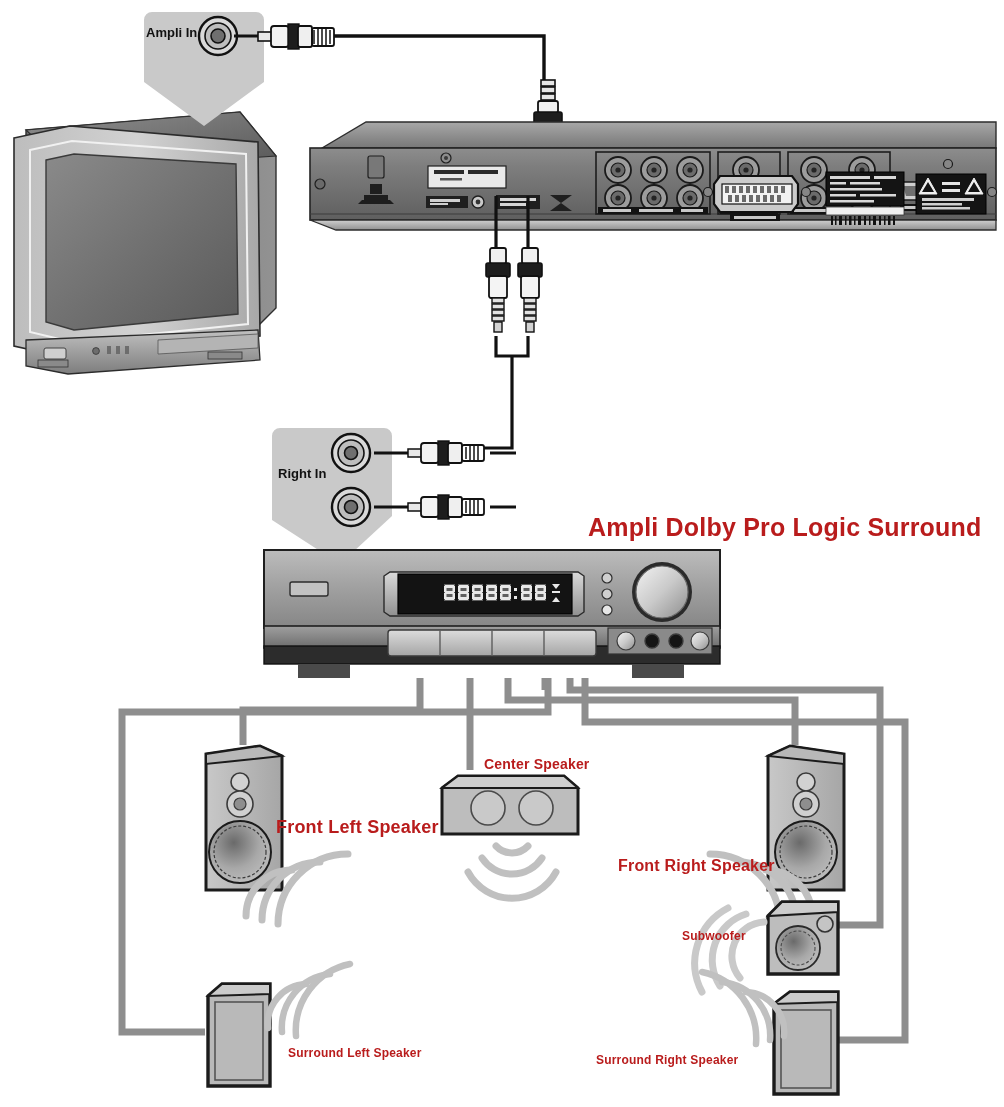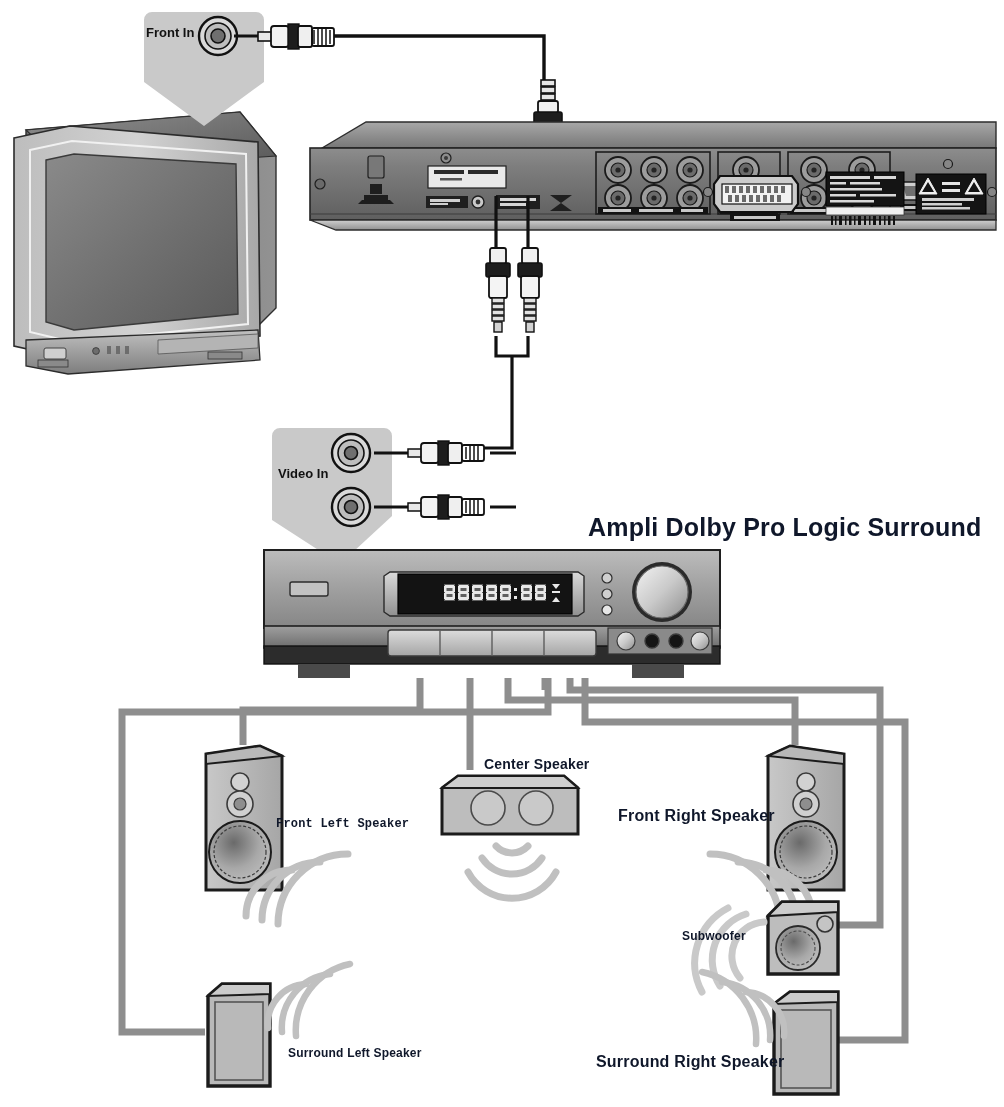--- a/index.html
+++ b/index.html
@@ -1,20 +1,20 @@
 <!DOCTYPE html>
 <html><head>
 <meta charset="utf-8">
 <style>
   html,body{margin:0;padding:0;background:#fff;}
   body{width:1004px;height:1107px;position:relative;overflow:hidden;
        font-family:"Liberation Sans","DejaVu Sans",sans-serif;}
   #stage{position:absolute;left:0;top:0;width:1004px;height:1107px;}
   .abs{position:absolute;}
-  .lbl{font-weight:bold;color:#0f172a;white-space:nowrap;letter-spacing:.2px;}
+  .lbl{font-weight:bold;color:#b91c1c;white-space:nowrap;letter-spacing:.2px;}
   .callout-txt{font-size:13px;font-weight:bold;color:#111;white-space:nowrap;}
   svg{display:block;overflow:visible;}
 </style>
 </head>
 <body>
 
 <div id="stage">
 
   <svg class="abs" style="left:0;top:0;width:1004px;height:1107px;">
     <g fill="none" stroke="#8e8e8e" stroke-width="7" stroke-linejoin="miter">
@@ -78,21 +78,21 @@
     <rect x="117" y="238" width="4" height="8" fill="#6d6d6d"></rect>
     <polygon points="150,232 250,226 250,240 150,246" fill="#b4b4b4" stroke="#555" stroke-width=".8"></polygon>
 
     <rect x="30" y="252" width="30" height="7" fill="#8a8a8a" stroke="#333" stroke-width=".8"></rect>
     <rect x="200" y="244" width="34" height="7" fill="#8a8a8a" stroke="#333" stroke-width=".8"></rect>
   </svg>
 
   <svg class="abs" style="left:138px;top:8px;width:130px;height:122px;">
     <path d="M10,4 H118 a8,8 0 0 1 8,8 V74 L66,118 L6,74 V12 a8,8 0 0 1 8,-8 Z" fill="#c9c9c9"></path>
   </svg>
-  <div class="abs callout-txt" style="left:146px;top:25px;">Front In</div>
+  <div class="abs callout-txt" style="left:146px;top:25px;">Ampli In</div>
 
   <svg class="abs" style="left:196px;top:14px;width:44px;height:44px;">
     <circle cx="22" cy="22" r="19" fill="#d9d9d9" stroke="#111" stroke-width="2.4"></circle>
     <circle cx="22" cy="22" r="13" fill="#bdbdbd" stroke="#111" stroke-width="1.6"></circle>
     <circle cx="22" cy="22" r="7" fill="#6f6f6f" stroke="#111" stroke-width="1.6"></circle>
   </svg>
 
   <svg class="abs" style="left:214px;top:14px;width:420px;height:130px;">
     <path d="M20,22 H44" stroke="#111" stroke-width="3" fill="none"></path>
     <path d="M120,22 H330 V92" stroke="#111" stroke-width="3.4" fill="none"></path>
@@ -347,21 +347,21 @@
         <rect x="10" y="56" width="12" height="5"></rect>
       <rect x="10" y="62" width="12" height="5"></rect>
         <rect x="10" y="68" width="12" height="5"></rect>
     </g>
     <rect x="12" y="74" width="8" height="10" fill="#d2d2d2" stroke="#111" stroke-width="1.4"></rect>
   </svg>
 
   <svg class="abs" style="left:266px;top:424px;width:132px;height:144px;">
     <path d="M10,4 H118 a8,8 0 0 1 8,8 V92 L74,140 L6,96 V12 a8,8 0 0 1 8,-8 Z" fill="#c9c9c9"></path>
   </svg>
-  <div class="abs callout-txt" style="left:278px;top:466px;">Video In</div>
+  <div class="abs callout-txt" style="left:278px;top:466px;">Right In</div>
 
   <svg class="abs" style="left:328px;top:430px;width:46px;height:46px;">
     <circle cx="23" cy="23" r="19" fill="#d9d9d9" stroke="#111" stroke-width="2.4"></circle>
     <circle cx="23" cy="23" r="13" fill="#bdbdbd" stroke="#111" stroke-width="1.6"></circle>
     <circle cx="23" cy="23" r="6.5" fill="#6f6f6f" stroke="#111" stroke-width="1.6"></circle>
   </svg>
   <svg class="abs" style="left:328px;top:484px;width:46px;height:46px;">
     <circle cx="23" cy="23" r="19" fill="#d9d9d9" stroke="#111" stroke-width="2.4"></circle>
     <circle cx="23" cy="23" r="13" fill="#bdbdbd" stroke="#111" stroke-width="1.6"></circle>
     <circle cx="23" cy="23" r="6.5" fill="#6f6f6f" stroke="#111" stroke-width="1.6"></circle>
@@ -564,21 +564,21 @@
     <circle cx="42" cy="112" r="26" fill="none" stroke="#3a3a3a" stroke-width="1.2" stroke-dasharray="3 2"></circle>
   </svg>
 
   <svg class="abs" style="left:240px;top:828px;width:110px;height:100px;">
     <g fill="none" stroke="#c0c0c0" stroke-width="7" stroke-linecap="round">
       <path d="M6,88 A46,46 0 0 1 52,42"></path>
       <path d="M22,92 A58,58 0 0 1 80,34"></path>
       <path d="M38,96 A70,70 0 0 1 108,26"></path>
     </g>
   </svg>
-  <div class="abs lbl" style="left:276px;top:817px;font-size:12px;font-family:Liberation Mono, monospace;">Front Left Speaker</div>
+  <div class="abs lbl" style="left:276px;top:817px;font-size:18px;">Front Left Speaker</div>
 
   <div class="abs lbl" style="left:484px;top:756px;font-size:14px;">Center Speaker</div>
   <svg class="abs" style="left:436px;top:772px;width:148px;height:74px;">
     <polygon points="6,16 22,4 128,4 142,16 142,62 6,62" fill="#bdbdbd" stroke="#1b1b1b" stroke-width="3"></polygon>
     <polygon points="6,16 22,4 128,4 142,16" fill="#cecece" stroke="#1b1b1b" stroke-width="2"></polygon>
     <circle cx="52" cy="36" r="17" fill="#c9c9c9" stroke="#4a4a4a" stroke-width="1.6"></circle>
     <circle cx="100" cy="36" r="17" fill="#c9c9c9" stroke="#4a4a4a" stroke-width="1.6"></circle>
   </svg>
 
   <svg class="abs" style="left:452px;top:840px;width:120px;height:60px;">
@@ -599,21 +599,21 @@
     <circle cx="46" cy="112" r="26" fill="none" stroke="#3a3a3a" stroke-width="1.2" stroke-dasharray="3 2"></circle>
   </svg>
 
   <svg class="abs" style="left:708px;top:828px;width:110px;height:100px;">
     <g fill="none" stroke="#c0c0c0" stroke-width="7" stroke-linecap="round">
       <path d="M104,88 A46,46 0 0 0 58,42"></path>
       <path d="M88,92 A58,58 0 0 0 30,34"></path>
       <path d="M72,96 A70,70 0 0 0 2,26"></path>
     </g>
   </svg>
-  <div class="abs lbl" style="left:618px;top:807px;font-size:16px;">Front Right Speaker</div>
+  <div class="abs lbl" style="left:618px;top:857px;font-size:16px;">Front Right Speaker</div>
 
   <svg class="abs" style="left:762px;top:896px;width:86px;height:86px;">
     <polygon points="6,20 20,6 76,6 76,78 6,78" fill="#bdbdbd" stroke="#1b1b1b" stroke-width="3.4"></polygon>
     <polygon points="6,20 20,6 76,6 76,16" fill="#cdcdcd" stroke="#1b1b1b" stroke-width="2"></polygon>
     <circle cx="36" cy="52" r="22" fill="url(#woofG)" stroke="#2a2a2a" stroke-width="1.8"></circle>
     <circle cx="36" cy="52" r="17" fill="none" stroke="#4a4a4a" stroke-width="1.1" stroke-dasharray="3 2"></circle>
     <circle cx="63" cy="28" r="8" fill="#c4c4c4" stroke="#333" stroke-width="1.6"></circle>
   </svg>
   <svg class="abs" style="left:700px;top:900px;width:80px;height:100px;">
     <g fill="none" stroke="#c9c9c9" stroke-width="7" stroke-linecap="round">
@@ -643,15 +643,15 @@
     <polygon points="8,18 24,6 72,6 72,16" fill="#cbcbcb" stroke="#1b1b1b" stroke-width="2"></polygon>
     <rect x="15" y="24" width="50" height="78" fill="none" stroke="#555" stroke-width="1.6"></rect>
   </svg>
   <svg class="abs" style="left:700px;top:964px;width:90px;height:86px;">
     <g fill="none" stroke="#c0c0c0" stroke-width="6.5" stroke-linecap="round">
       <path d="M84,72 A40,40 0 0 0 46,28"></path>
       <path d="M70,76 A54,54 0 0 0 22,18"></path>
       <path d="M56,80 A68,68 0 0 0 2,8"></path>
     </g>
   </svg>
-  <div class="abs lbl" style="left:596px;top:1053px;font-size:16px;">Surround Right Speaker</div>
+  <div class="abs lbl" style="left:596px;top:1053px;font-size:12px;">Surround Right Speaker</div>
 
 </div>
 
 </body></html>

